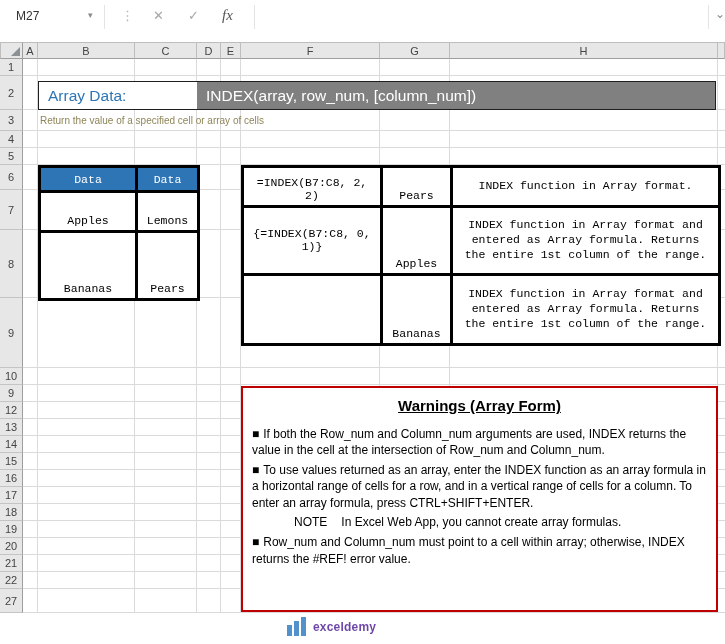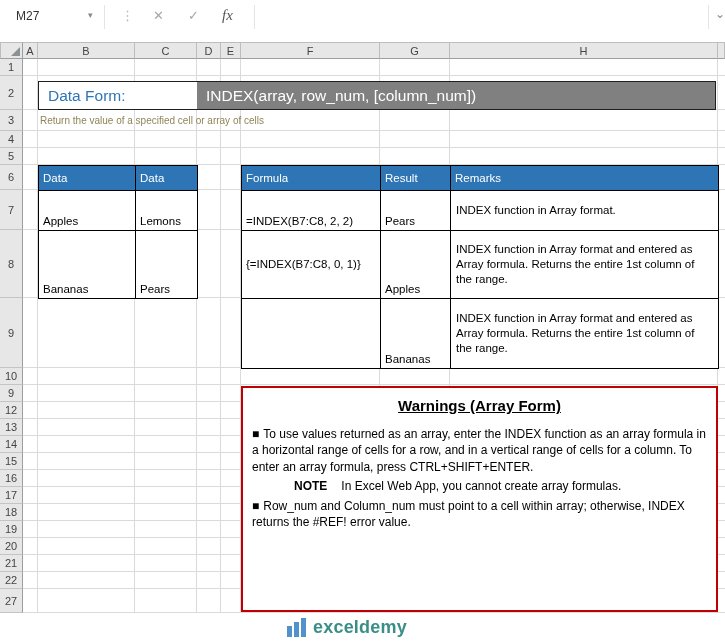--- a/index.html
+++ b/index.html
@@ -42,41 +42,41 @@
   .banner{left:38px;top:81px;width:678px;height:29px;border:1px solid #1f1f1f;
           box-sizing:border-box;display:flex;background:#fff;}
   .banner-label{width:158px;display:flex;align-items:center;padding-left:9px;
           box-sizing:border-box;color:#2E75B6;font-size:15.5px;}
   .banner-syntax{flex:1;background:#808080;color:#fff;display:flex;align-items:center;
           padding-left:9px;font-size:15.5px;}
   .subtitle{left:40px;top:115px;font-size:10px;color:#8E8558;}
 
   .tbl{position:absolute;z-index:3;border-collapse:collapse;table-layout:fixed;
        font-size:11.5px;background:#fff;}
-  .tbl th,.tbl td{border:1px solid #000000;padding:1px 4px 3px 4px;vertical-align:bottom;
-       overflow:hidden;background:#fff;font-weight:normal;text-align:left;}
+  .tbl th,.tbl td{border:3px solid #000000;padding:1px 4px 3px 4px;vertical-align:bottom;
+       overflow:hidden;background:#fff;font-weight:normal;text-align:center;font-family:Liberation Mono, monospace;}
   .tbl th{background:#2E75B6;color:#fff;vertical-align:middle;padding:1px 4px;}
   .trh25{height:25px;} .trh40{height:40px;} .trh68{height:68px;} .trh70{height:70px;}
   .data-tbl{left:38px;top:165px;}
   .ftab{left:241px;top:165px;}
   .ftab td.remarks{vertical-align:middle;line-height:1.3;padding:2px 5px;}
   .ftab td.vm{vertical-align:middle;}
 
   .warn{left:241px;top:386px;width:477px;height:226px;border:2px solid #C00000;
         background:#fff;box-sizing:border-box;padding:6px 9px 4px 9px;
         font-size:12px;line-height:1.38;z-index:3;}
   .warn-title{text-align:center;font-weight:bold;text-decoration:underline;
         font-size:15px;margin:2px 0 9px 0;}
   .warn p{margin:0 0 3px 0;}
   .blt{margin-right:4px;}
   .note-line{margin-left:42px !important;}
-  .note-label{font-weight:bold;margin-right:14px;margin-top:24px;}
+  .note-label{font-weight:normal;margin-right:14px;margin-top:24px;}
 
   .wm{left:287px;top:617px;display:flex;align-items:center;gap:5px;opacity:.82;z-index:4;}
-  .wm-text{color:#0f766e;font-size:18px;font-weight:bold;letter-spacing:.2px;}
+  .wm-text{color:#4c1d95;font-size:12px;font-weight:bold;letter-spacing:.2px;}
 </style>
 </head>
 <body>
 
 <div class="screen">
 
   <div class="fbar">
     <span class="nb-val">M27</span>
     <span class="nb-dd">▾</span>
     <div class="fb-div d1"></div>
@@ -90,21 +90,21 @@
     <span class="fb-expand">⌄</span>
   </div>
 
   <div class="sheet" id="sheet-grid">
 
     <div class="corner">
       <span class="corner-tri"></span>
     </div>
 
     <div class="ov banner">
-      <div class="banner-label">Data Form:</div>
+      <div class="banner-label">Array Data:</div>
       <div class="banner-syntax">INDEX(array, row_num, [column_num])</div>
     </div>
 
     <div class="ov subtitle">Return the value of a specified cell or array of cells</div>
 
     <table class="tbl data-tbl">
       <colgroup>
           <col style="width:97px">
           <col style="width:62px">
         </colgroup>
@@ -124,45 +124,43 @@
     </tbody>
       </table>
 
     <table class="tbl ftab">
       <colgroup>
           <col style="width:139px">
           <col style="width:70px">
           <col style="width:268px">
         </colgroup>
       <tbody>
-          <tr class="trh25">
-        <th>Formula</th>
-        <th>Result</th>
-        <th>Remarks</th>
-      </tr>
       <tr class="trh40">
         <td>=INDEX(B7:C8, 2, 2)</td>
         <td>Pears</td>
         <td class="remarks">INDEX function in Array format.</td>
       </tr>
       <tr class="trh68">
         <td class="vm">{=INDEX(B7:C8, 0, 1)}</td>
         <td>Apples</td>
         <td class="remarks">INDEX function in Array format and entered as Array formula. Returns the entire 1st column of the range.</td>
       </tr>
       <tr class="trh70">
         <td></td>
         <td>Bananas</td>
         <td class="remarks">INDEX function in Array format and entered as Array formula. Returns the entire 1st column of the range.</td>
       </tr>
     </tbody>
       </table>
 
     <div class="ov warn">
       <div class="warn-title">Warnings (Array Form)</div>
+      <p>
+        <span class="blt">■</span><span>If both the Row_num and Column_num arguments are used, INDEX returns the value in the cell at the intersection of Row_num and Column_num.</span>
+      </p>
       <p>
         <span class="blt">■</span><span>To use values returned as an array, enter the INDEX function as an array formula in a horizontal range of cells for a row, and in a vertical range of cells for a column. To enter an array formula, press CTRL+SHIFT+ENTER.</span>
       </p>
       <p class="note-line">
         <span class="note-label">NOTE</span><span>In Excel Web App, you cannot create array formulas.</span>
       </p>
       <p>
         <span class="blt">■</span><span>Row_num and Column_num must point to a cell within array; otherwise, INDEX returns the #REF! error value.</span>
       </p>
     </div>

